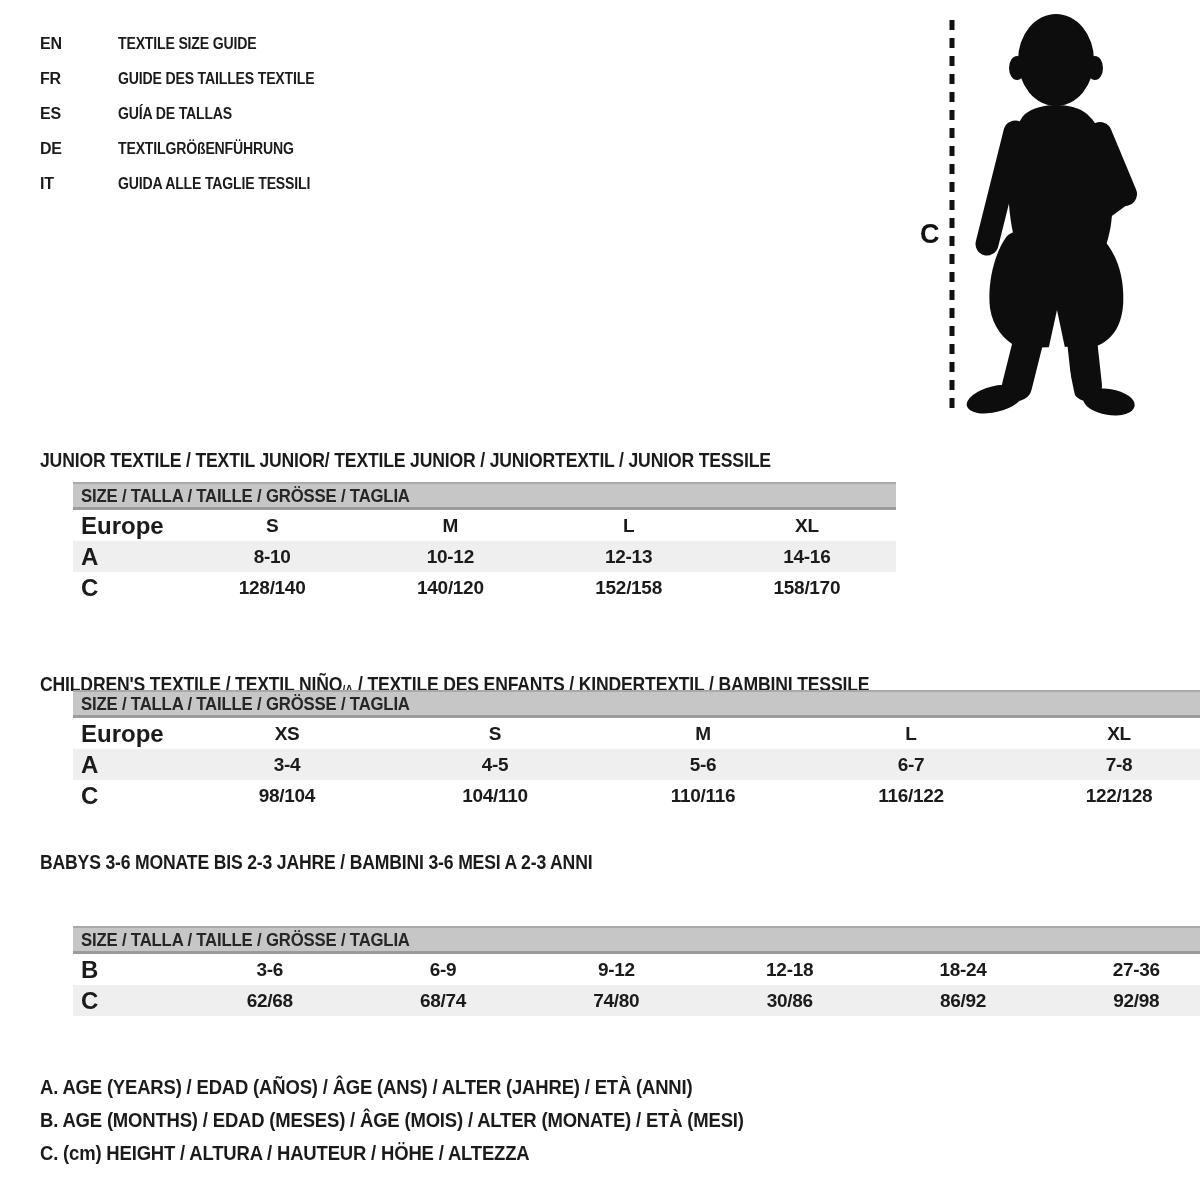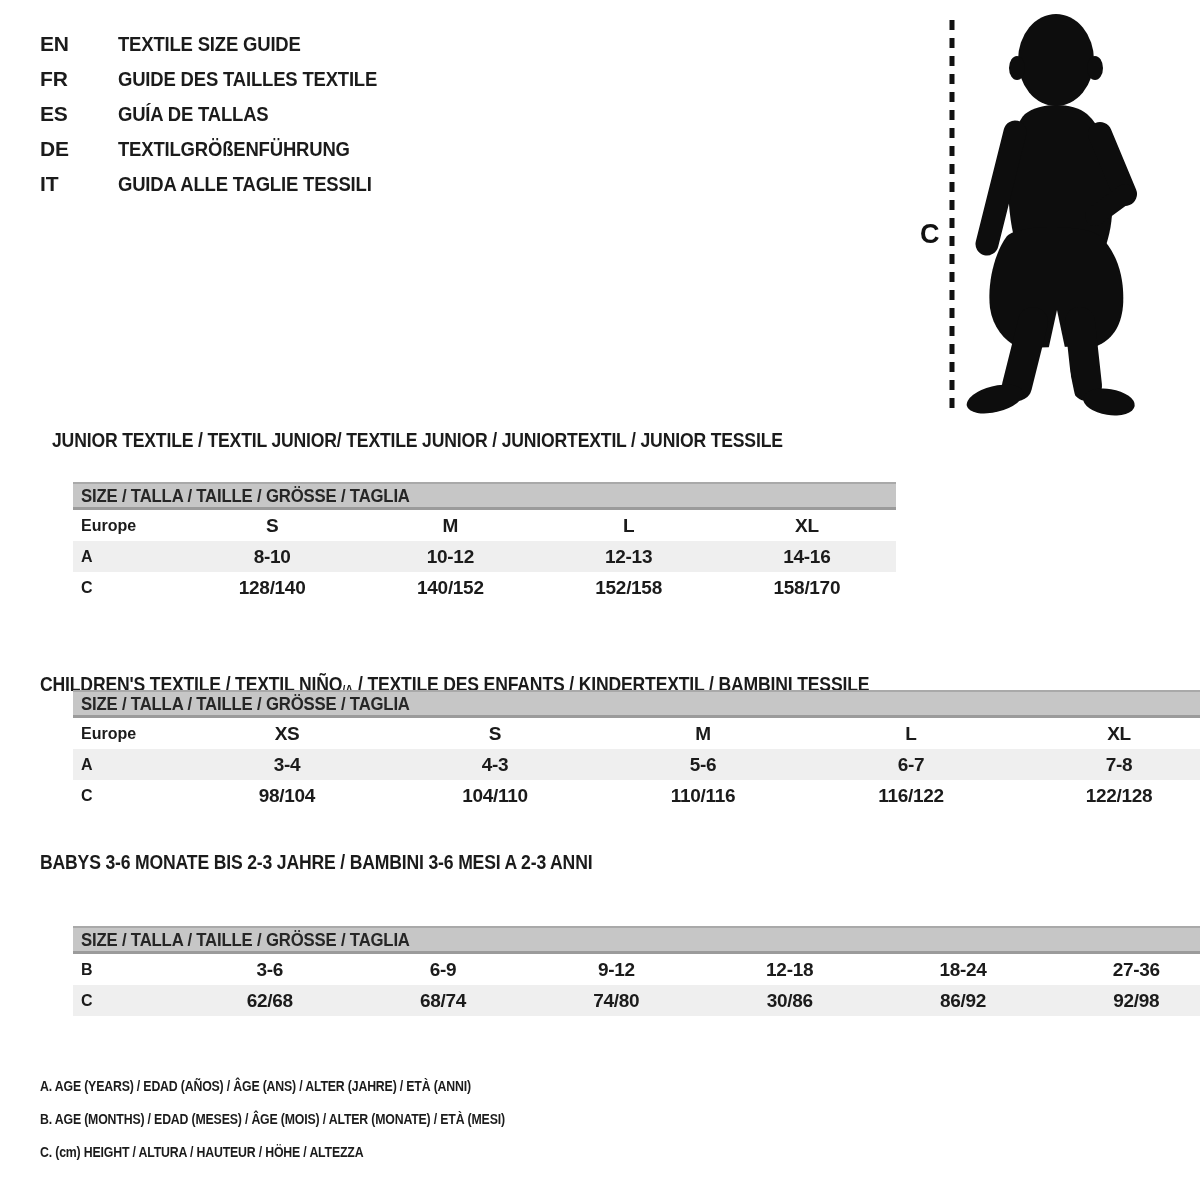--- a/index.html
+++ b/index.html
@@ -5,59 +5,59 @@
   html,body{margin:0;padding:0;}
   body{
     width:1200px;height:1200px;position:relative;background:#ffffff;
     font-family:"Liberation Sans",sans-serif;font-weight:700;color:#1b1b1b;
     overflow:hidden;-webkit-font-smoothing:antialiased;
   }
   .page{position:absolute;inset:0;background:#fff;}
 
   
   .lang-block{position:absolute;left:40px;top:26px;}
-  .lang-row{display:flex;height:35px;align-items:center;font-size:21px;letter-spacing:-0.2px;}
+  .lang-row{display:flex;height:35px;align-items:center;font-size:16px;letter-spacing:-0.2px;}
   .lang-code{width:78px;flex:0 0 78px;}
   .lang-title{white-space:nowrap;}
 
   
   .condensed{display:inline-block;transform:scaleX(0.88);transform-origin:0 50%;letter-spacing:-0.2px;white-space:nowrap;}
 
   
   .figure-svg{position:absolute;left:900px;top:0;}
 
   
   .section-title{position:absolute;left:40px;font-size:20px;white-space:nowrap;}
   .section-title .title-line{height:32px;line-height:32px;}
   .section-title sub{font-size:0.62em;vertical-align:-0.25em;letter-spacing:0;}
-  #title-junior{top:424px;margin-left:12px;}
+  #title-junior{top:444px;}
   #title-children{top:668px;}
   #title-babies{top:846px;}
 
   
   .size-table{position:absolute;left:30px;margin-left:43px;}
   #table-junior{top:482px;width:823px;}
   #table-children{top:690px;width:1150px;}
   #table-babies{top:926px;width:1150px;}
   .bar{
     height:23px;line-height:23px;background:#c6c6c6;
     border-top:2px solid #a9a9a9;border-bottom:3px solid #9b9b9b;
     padding-left:8px;font-size:19px;color:#262626;
   }
   .trow{display:grid;height:31px;align-items:center;font-size:19px;}
   .trow.shaded{background:#efefef;}
-  .trow .lbl{padding-left:8px;text-align:left;font-size:16px;}
+  .trow .lbl{padding-left:8px;text-align:left;font-size:24px;}
   .trow .val{text-align:center;letter-spacing:-0.3px;}
   .cols4{grid-template-columns:110px repeat(4,1fr);}
   .cols5{grid-template-columns:110px repeat(5,1fr);}
   .cols6{grid-template-columns:110px repeat(6,1fr);}
 
   
   .legend{position:absolute;left:40px;top:1070px;}
-  .legend-line{height:33px;line-height:33px;font-size:14px;white-space:nowrap;}
+  .legend-line{height:33px;line-height:33px;font-size:21px;white-space:nowrap;}
 </style>
 </head>
 <body>
 
 <div class="page">
 
   <div class="lang-block">
       <div class="lang-row">
         <span class="lang-code">EN</span>
         <span class="lang-title condensed">TEXTILE SIZE GUIDE</span>
@@ -130,39 +130,39 @@
       <div class="trow cols4 shaded">
         <span class="lbl">A</span>
         <span class="val">8-10</span>
         <span class="val">10-12</span>
         <span class="val">12-13</span>
         <span class="val">14-16</span>
       </div>
       <div class="trow cols4">
         <span class="lbl">C</span>
         <span class="val">128/140</span>
-        <span class="val">140/152</span>
+        <span class="val">140/120</span>
         <span class="val">152/158</span>
         <span class="val">158/170</span>
       </div>
     </div>
   <div class="size-table" id="table-children">
       <div class="bar"><span class="condensed">SIZE / TALLA / TAILLE / GRÖSSE / TAGLIA</span></div>
       <div class="trow cols5">
         <span class="lbl">Europe</span>
         <span class="val">XS</span>
         <span class="val">S</span>
         <span class="val">M</span>
         <span class="val">L</span>
         <span class="val">XL</span>
       </div>
       <div class="trow cols5 shaded">
         <span class="lbl">A</span>
         <span class="val">3-4</span>
-        <span class="val">4-3</span>
+        <span class="val">4-5</span>
         <span class="val">5-6</span>
         <span class="val">6-7</span>
         <span class="val">7-8</span>
       </div>
       <div class="trow cols5">
         <span class="lbl">C</span>
         <span class="val">98/104</span>
         <span class="val">104/110</span>
         <span class="val">110/116</span>
         <span class="val">116/122</span>

